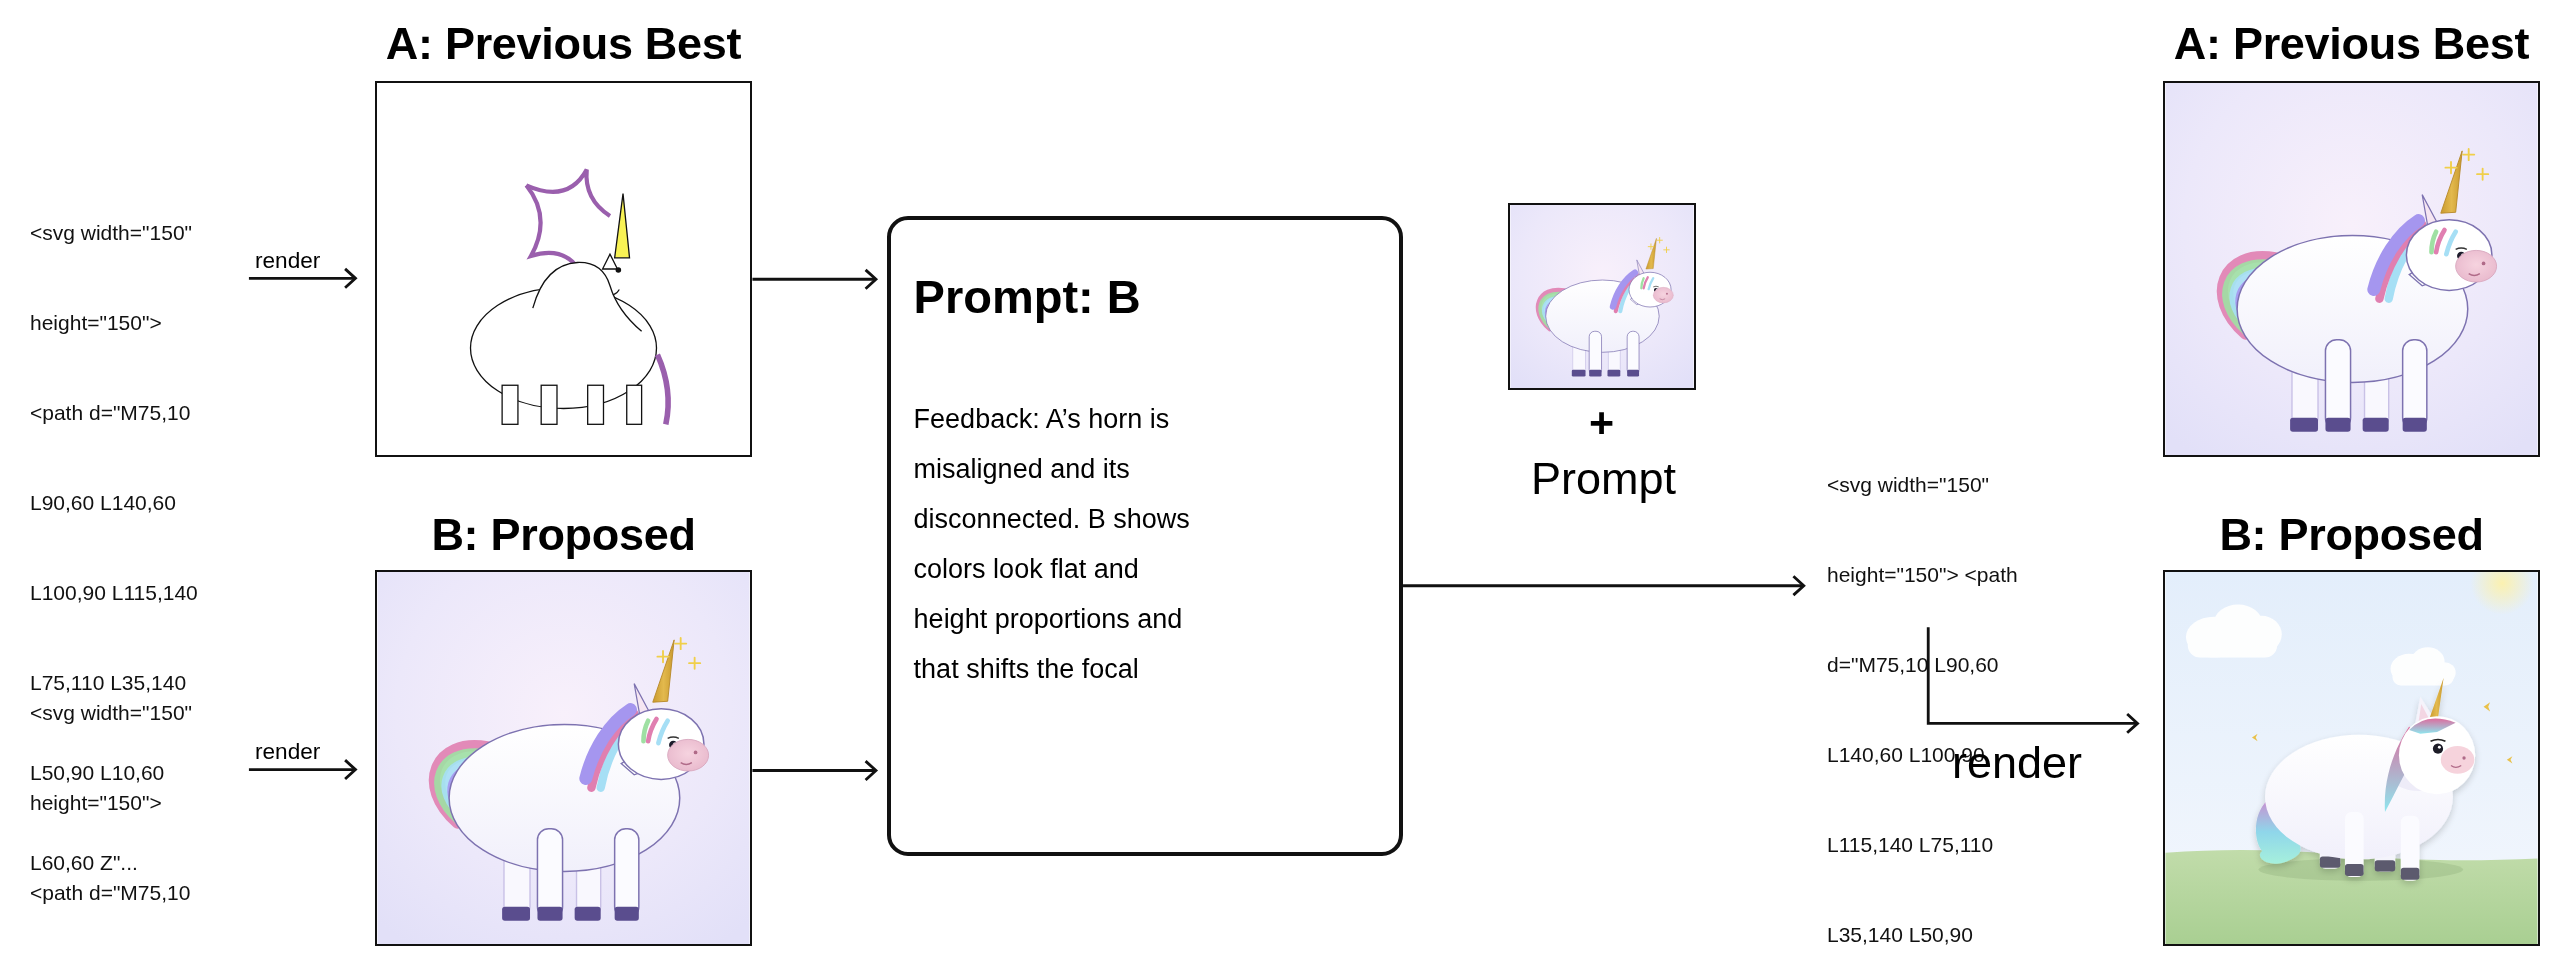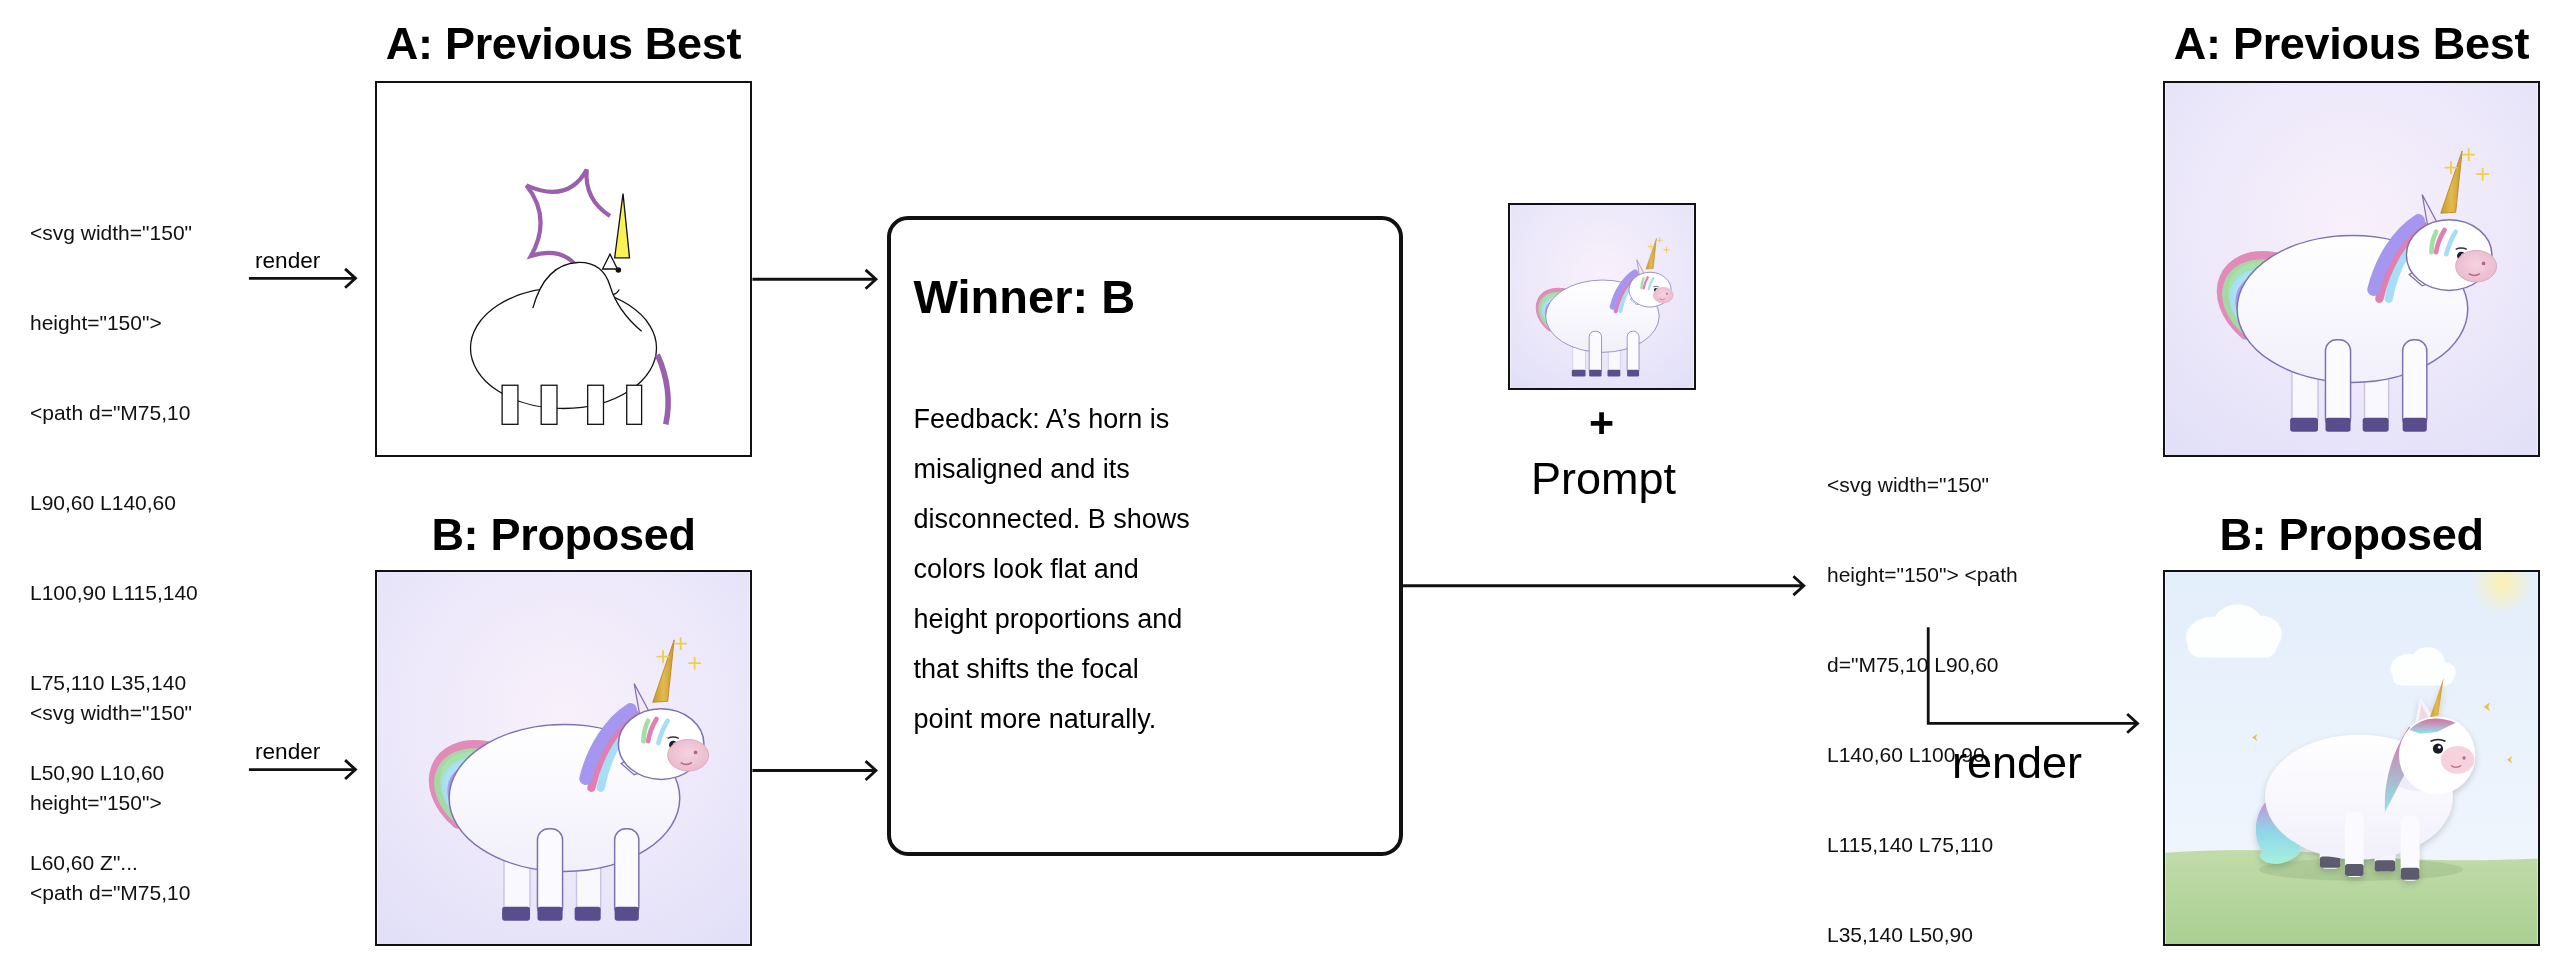--- a/index.html
+++ b/index.html
@@ -187,29 +187,28 @@
 </div>
 <div class="label-sm" style="left:255px; top:741px;">render</div>
 
 <div class="frame" style="left:375px; top:570px;">
   <svg viewBox="0 0 400 400">
     <use href="#unicornPolished"></use>
   </svg>
 </div>
 
 <div class="feedback">
-  <div class="winner">Winner: B</div>
+  <div class="winner">Prompt: B</div>
   <div class="fb-text">
     <span class="ln">Feedback: A’s horn is</span>
     <span class="ln">misaligned and its</span>
     <span class="ln">disconnected. B shows</span>
     <span class="ln">colors look flat and</span>
     <span class="ln">height proportions and</span>
     <span class="ln">that shifts the focal</span>
-    <span class="ln">point more naturally.</span>
   </div>
 </div>
 
 <div class="thumb">
   <svg viewBox="0 0 400 400">
     <use href="#unicornPolished"></use>
   </svg>
 </div>
 <div class="plus">+</div>
 <div class="prompt">Prompt</div>

